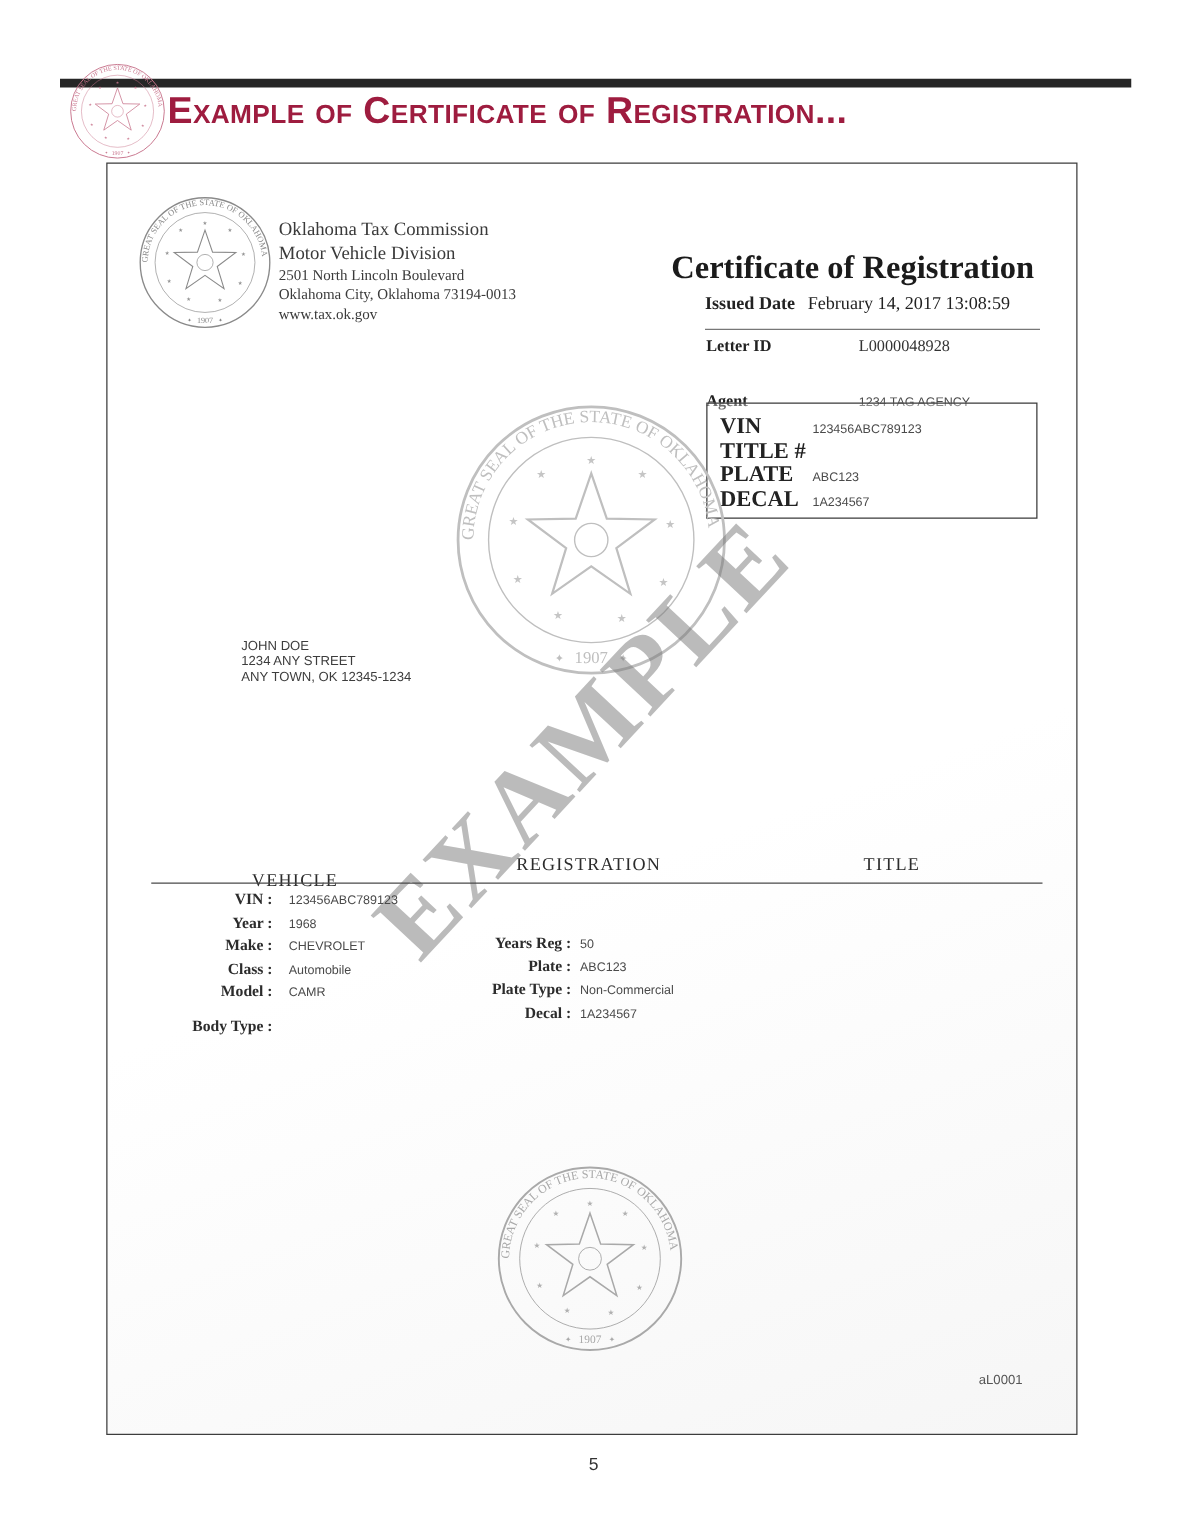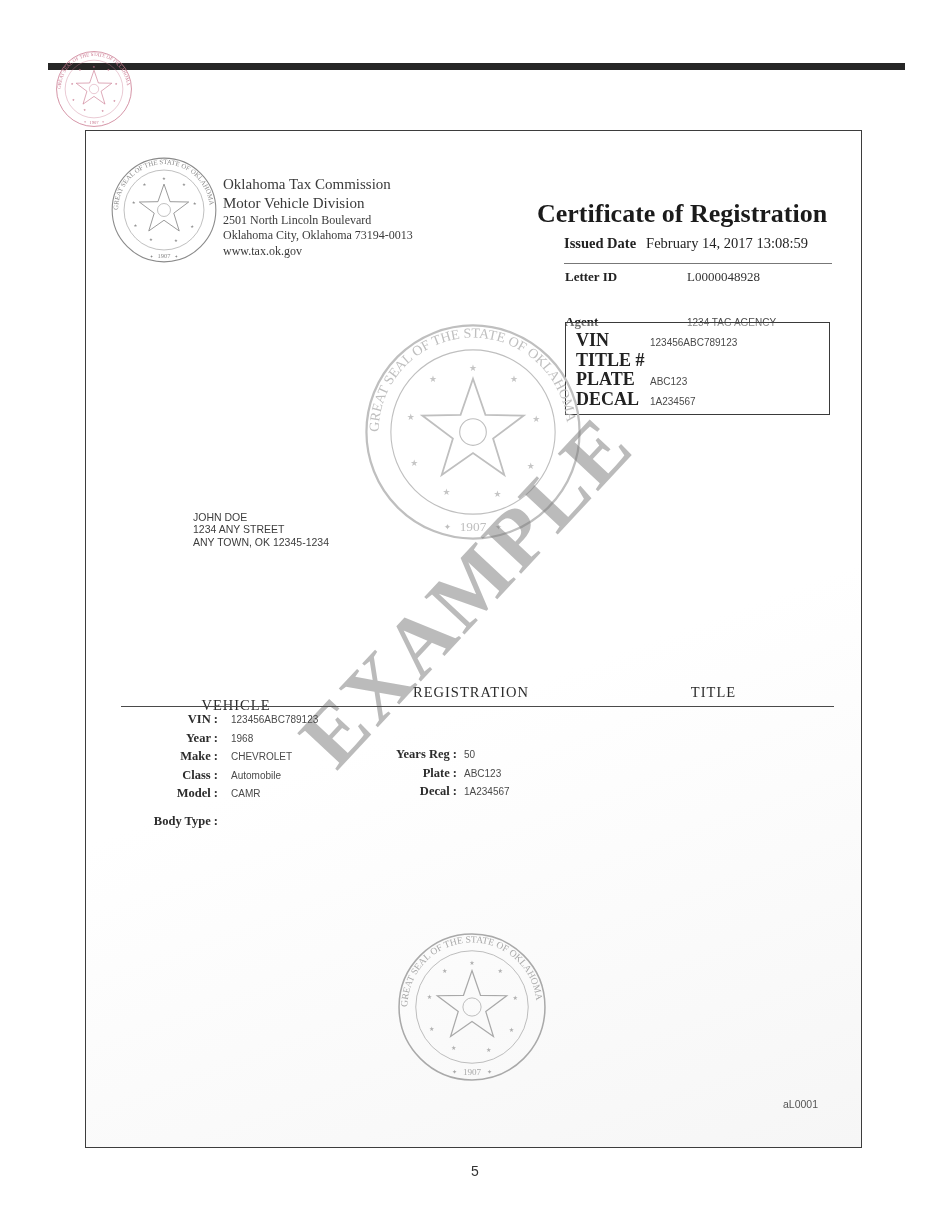--- a/index.html
+++ b/index.html
@@ -102,20 +102,21 @@
     </symbol>
   </defs>
 </svg>
 
 <div class="sheet">
 
   <div class="top-bar"></div>
   <svg class="seal-svg logo-seal" viewBox="0 0 200 200">
     <use href="#state-seal" xlink:href="#state-seal"></use>
   </svg>
+  <div class="heading">Example of Certificate of Registration...</div>
 
   <div class="cert">
 
     <svg class="seal-svg seal-top" viewBox="0 0 200 200">
       <use href="#state-seal" xlink:href="#state-seal"></use>
     </svg>
 
     <div class="agency">
       <div class="big">Oklahoma Tax Commission</div>
       <div class="big">Motor Vehicle Division</div>
@@ -203,20 +204,24 @@
     <div class="fields-registration">
       <div class="field-row">
         <span class="f-label">Years Reg :</span>
         <span class="f-value">50</span>
       </div>
       <div class="field-row">
         <span class="f-label">Plate :</span>
         <span class="f-value">ABC123</span>
       </div>
       <div class="field-row">
+        <span class="f-label">Plate Type :</span>
+        <span class="f-value">Non-Commercial</span>
+      </div>
+      <div class="field-row">
         <span class="f-label">Decal :</span>
         <span class="f-value">1A234567</span>
       </div>
     </div>
 
     <div class="fields-vehicle body-type">
       <div class="field-row">
         <span class="f-label">Body Type :</span>
         <span class="f-value"></span>
       </div>

